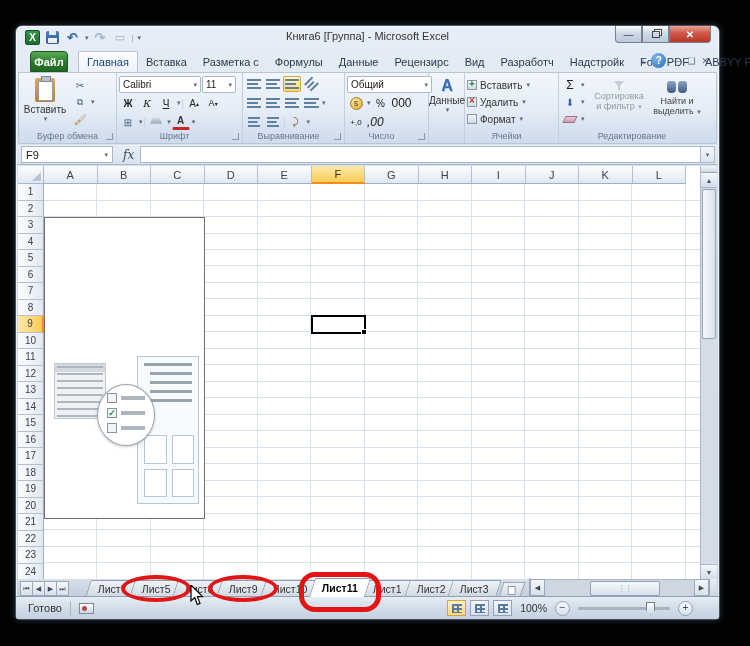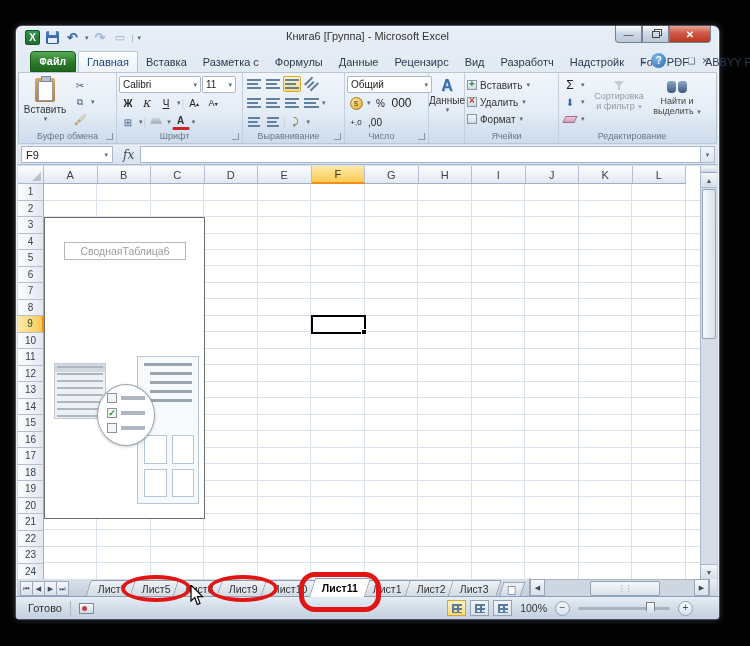--- a/index.html
+++ b/index.html
@@ -31,23 +31,23 @@
   .wbtn { width:27px; height:17px; border:1px solid #76808f; border-top:none; display:flex; align-items:center;
     justify-content:center; background:linear-gradient(#fdfeff,#cfd9e6 45%,#bcc9da); color:#444;
     font-size:10px; }
   .wbtn:first-child { border-radius:0 0 0 4px; }
   .wbtn.close { width:42px; background:linear-gradient(#e9a295,#cf5949 45%,#b83723); color:#fff;
     border-radius:0 0 4px 0; font-weight:bold; }
   .restore-glyph { width:8px; height:7px; border:1px solid #444; box-shadow:2px -2px 0 -1px #fff,2px -2px 0 0 #444; }
 
   
   #tabstrip { position:absolute; left:0; top:24px; right:0; height:22px; }
-  #file-tab { position:absolute; left:14px; top:1px; width:46px; height:21px; border-radius:4px 4px 0 0;
+  #file-tab { position:absolute; left:14px; top:1px; width:38px; height:21px; border-radius:4px 4px 0 0;
     background:linear-gradient(#57a957,#2c7a2c 55%,#1f671f); color:#fff; font-size:11px; font-weight:bold;
-    display:flex; align-items:center; justify-content:center; border:1px solid #1a5a1a;font-family:Liberation Mono, monospace; }
+    display:flex; align-items:center; justify-content:center; border:1px solid #1a5a1a; }
   #ribbon-tabs { position:absolute; left:62px; top:1px; display:flex; height:21px; }
   .rtab { padding:0 8px; font-size:11px; color:#2b3a4e; display:flex; align-items:center; white-space:nowrap; }
   .rtab.active { background:linear-gradient(#fbfdfe,#eef3f9); border:1px solid #b9c6d8; border-bottom:none;
     border-radius:2px 2px 0 0; color:#15428b; }
   #tabstrip-right { position:absolute; right:10px; top:3px; display:flex; align-items:center; gap:6px; }
   .chev-up { font-size:9px; color:#5a6a7e; }
   .helpq { width:15px; height:15px; border-radius:50%; background:radial-gradient(circle at 35% 30%,#7db6e8,#2a6db5);
     color:#fff; font-size:10px; font-weight:bold; display:flex; align-items:center; justify-content:center; }
   .miniwb { font-size:9px; color:#5a6a7e; }
 
@@ -376,21 +376,21 @@
         <div class="rrow" style="top:22px;">
           <span class="rbtn">
               <span class="coin">$</span>
             </span>
             <span class="drop">▾</span>
           <span class="rbtn" style="color:#222;">%</span>
           <span class="rbtn" style="color:#222;font-size:12px;">000</span>
         </div>
         <div class="rrow" style="top:41px;">
           <span class="rbtn" style="font-size:8px;color:#222;">+,0</span>
-          <span class="rbtn" style="font-size:10px;color:#222;">,00</span>
+          <span class="rbtn" style="font-size:12px;color:#222;font-style:italic;">,00</span>
         </div>
         <div class="glabel">Число</div>
         <span class="launcher"></span>
       </div>
 
       <div class="rgroup" style="left:410px;width:36px;">
         <div class="styles-big">
           <span class="bigA">A</span>
           <span style="color:#333;">Данные</span>
           <span class="drop">▾</span>
@@ -496,21 +496,20 @@
           <div class="rowh">18</div>
           <div class="rowh">19</div>
           <div class="rowh">20</div>
           <div class="rowh">21</div>
           <div class="rowh">22</div>
           <div class="rowh">23</div>
           <div class="rowh">24</div>
         </div>
       <div id="grid">
         <div id="pivotbox">
-          <div id="pivotname">СводнаяТаблица6</div>
           <div class="minitable"></div>
           <div class="panel">
             <div class="pl w"></div>
               <div class="pl"></div>
               <div class="pl"></div>
               <div class="pl"></div>
               <div class="pl"></div>
             <div class="pgrid">
                 <div></div>
                 <div></div>

